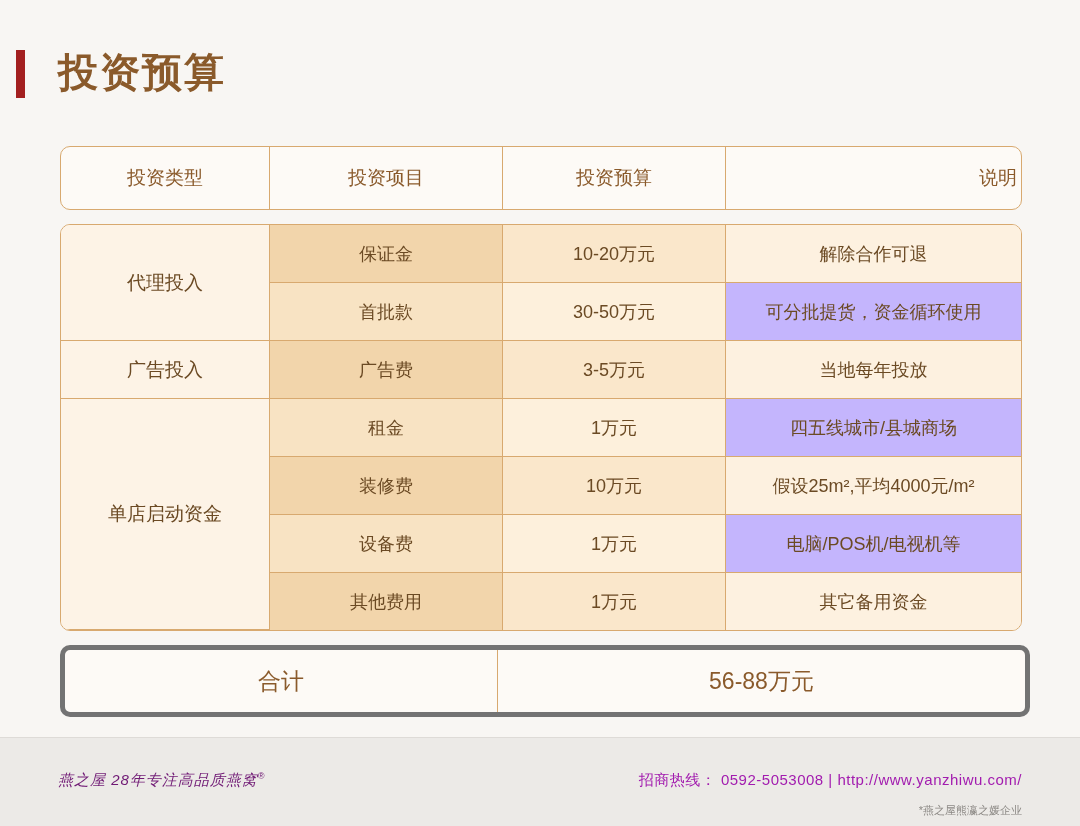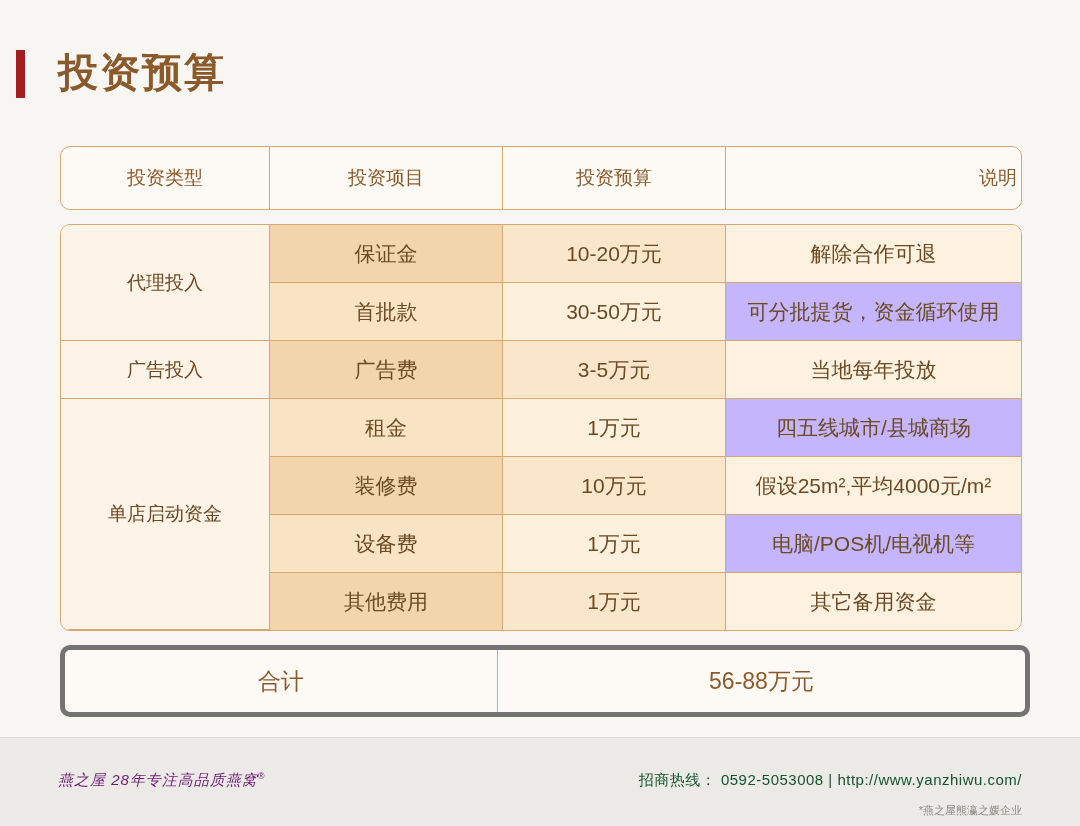--- a/index.html
+++ b/index.html
@@ -67,21 +67,21 @@
     width: 960px;
   }
   table {
     border-collapse: separate;
     border-spacing: 0;
     width: 960px;
     table-layout: fixed;
   }
   td {
     border: 1px solid #d8a96f;
-    font-size: 21px;
+    font-size: 18px;
     color: #6b4a24;
     text-align: center;
     vertical-align: middle;
     height: 57px;
     padding: 0 4px;
   }
 
   
   .head-table {
     width: 960px;
@@ -159,21 +159,21 @@
     font-size: 15px;
     color: #701a75;
     letter-spacing: 1px;
     font-style: italic;
   }
   .footer-right {
     position: absolute;
     right: 58px;
     top: 33px;
     font-size: 15px;
-    color: #14532d;
+    color: #a21caf;
     letter-spacing: 0.5px;
   }
   .footer-note {
     position: absolute;
     right: 58px;
     bottom: 8px;
     font-size: 11px;
     color: #8b8884;
   }
   .brand-sup { font-size: 9px; vertical-align: super; }

